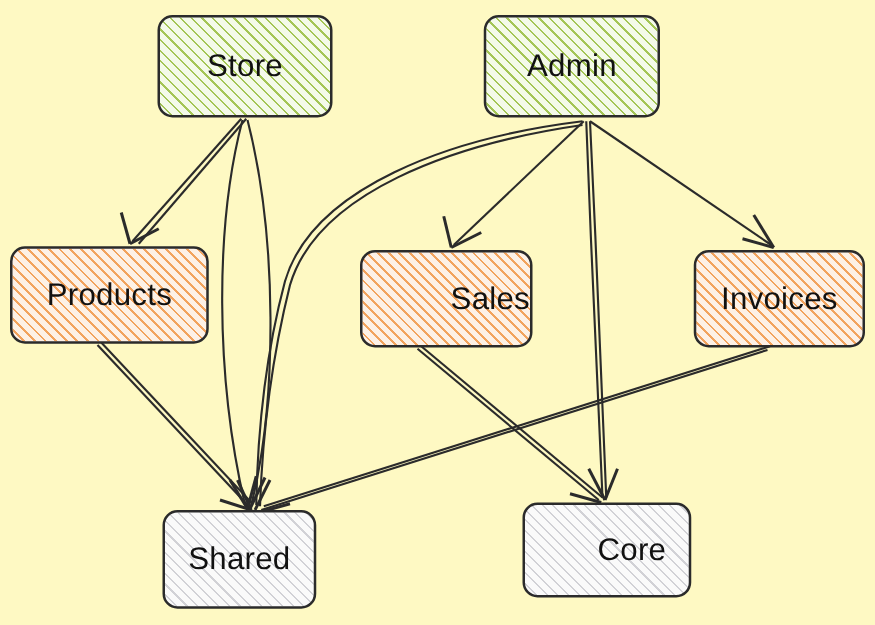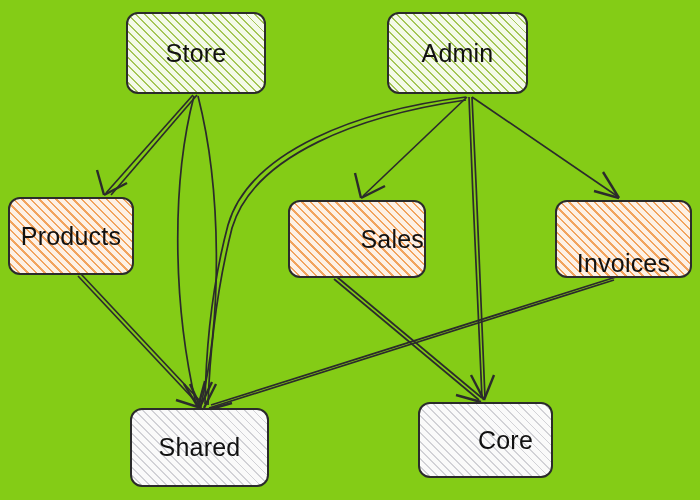--- a/index.html
+++ b/index.html
@@ -4,21 +4,21 @@
 <style>
   html, body {
     margin: 0;
     padding: 0;
     background: #ffffff;
   }
   #canvas {
     position: relative;
     width: 700px;
     height: 500px;
-    background: #84cc16;
+    background: #fef9c3;
     overflow: hidden;
     font-family: "Liberation Sans", sans-serif;
   }
   svg#edge-layer {
     position: absolute;
     left: 0;
     top: 0;
     width: 700px;
     height: 500px;
   }
@@ -156,33 +156,33 @@
   </svg>
 
   <div class="node green" style="left:126px; top:12px; width:140px; height:82px;">
     <span class="node-label">Store</span>
   </div>
 
   <div class="node green" style="left:387px; top:12px; width:141px; height:82px;align-items:center;">
     <span class="node-label">Admin</span>
   </div>
 
-  <div class="node orange" style="left:8px; top:197px; width:126px; height:78px;justify-content:center;">
+  <div class="node orange" style="left:8px; top:197px; width:159px; height:78px;justify-content:center;">
     <span class="node-label">Products</span>
   </div>
 
   <div class="node orange" style="left:288px; top:200px; width:138px; height:78px;justify-content:flex-end;">
     <span class="node-label">Sales</span>
   </div>
 
-  <div class="node orange" style="left:555px; top:200px; width:137px; height:78px;align-items:flex-end;">
+  <div class="node orange" style="left:555px; top:200px; width:137px; height:78px;">
     <span class="node-label">Invoices</span>
   </div>
 
-  <div class="node gray" style="left:130px; top:408px; width:139px; height:79px;">
+  <div class="node gray" style="left:130px; top:408px; width:123px; height:79px;">
     <span class="node-label">Shared</span>
   </div>
 
   <div class="node gray" style="left:418px; top:402px; width:135px; height:76px;padding-left:40px;">
     <span class="node-label">Core</span>
   </div>
 
 </div>
 
 </body></html>

